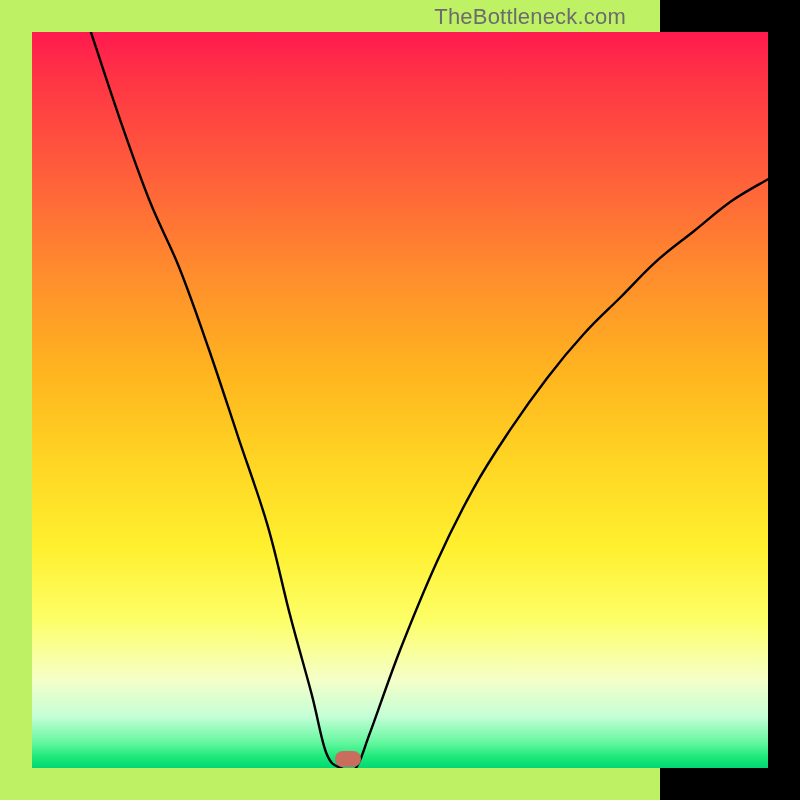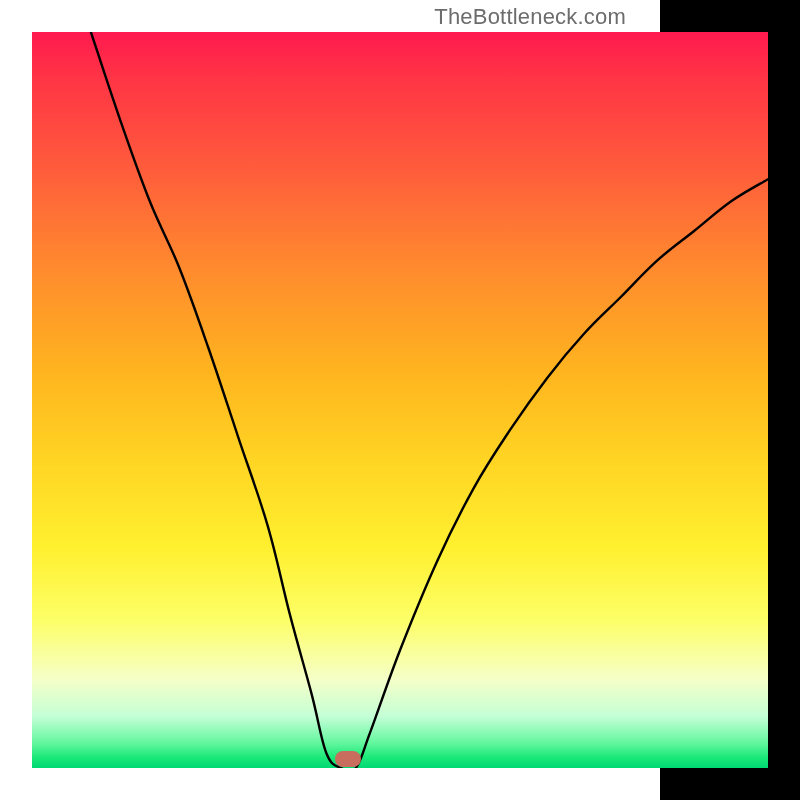--- a/index.html
+++ b/index.html
@@ -10,21 +10,21 @@
     background: #000;
     overflow: hidden;
     font-family: Arial, Helvetica, sans-serif;
   }
   .frame {
     position: absolute;
     top: 0;
     left: 0;
     width: 660px;
     height: 800px;
-    background: #ffffff;
+    background: #bef264;
   }
   .plot {
     position: absolute;
     top: 32px;
     left: 32px;
     width: 736px;
     height: 736px;
     overflow: hidden;
   }
   .gradient {

